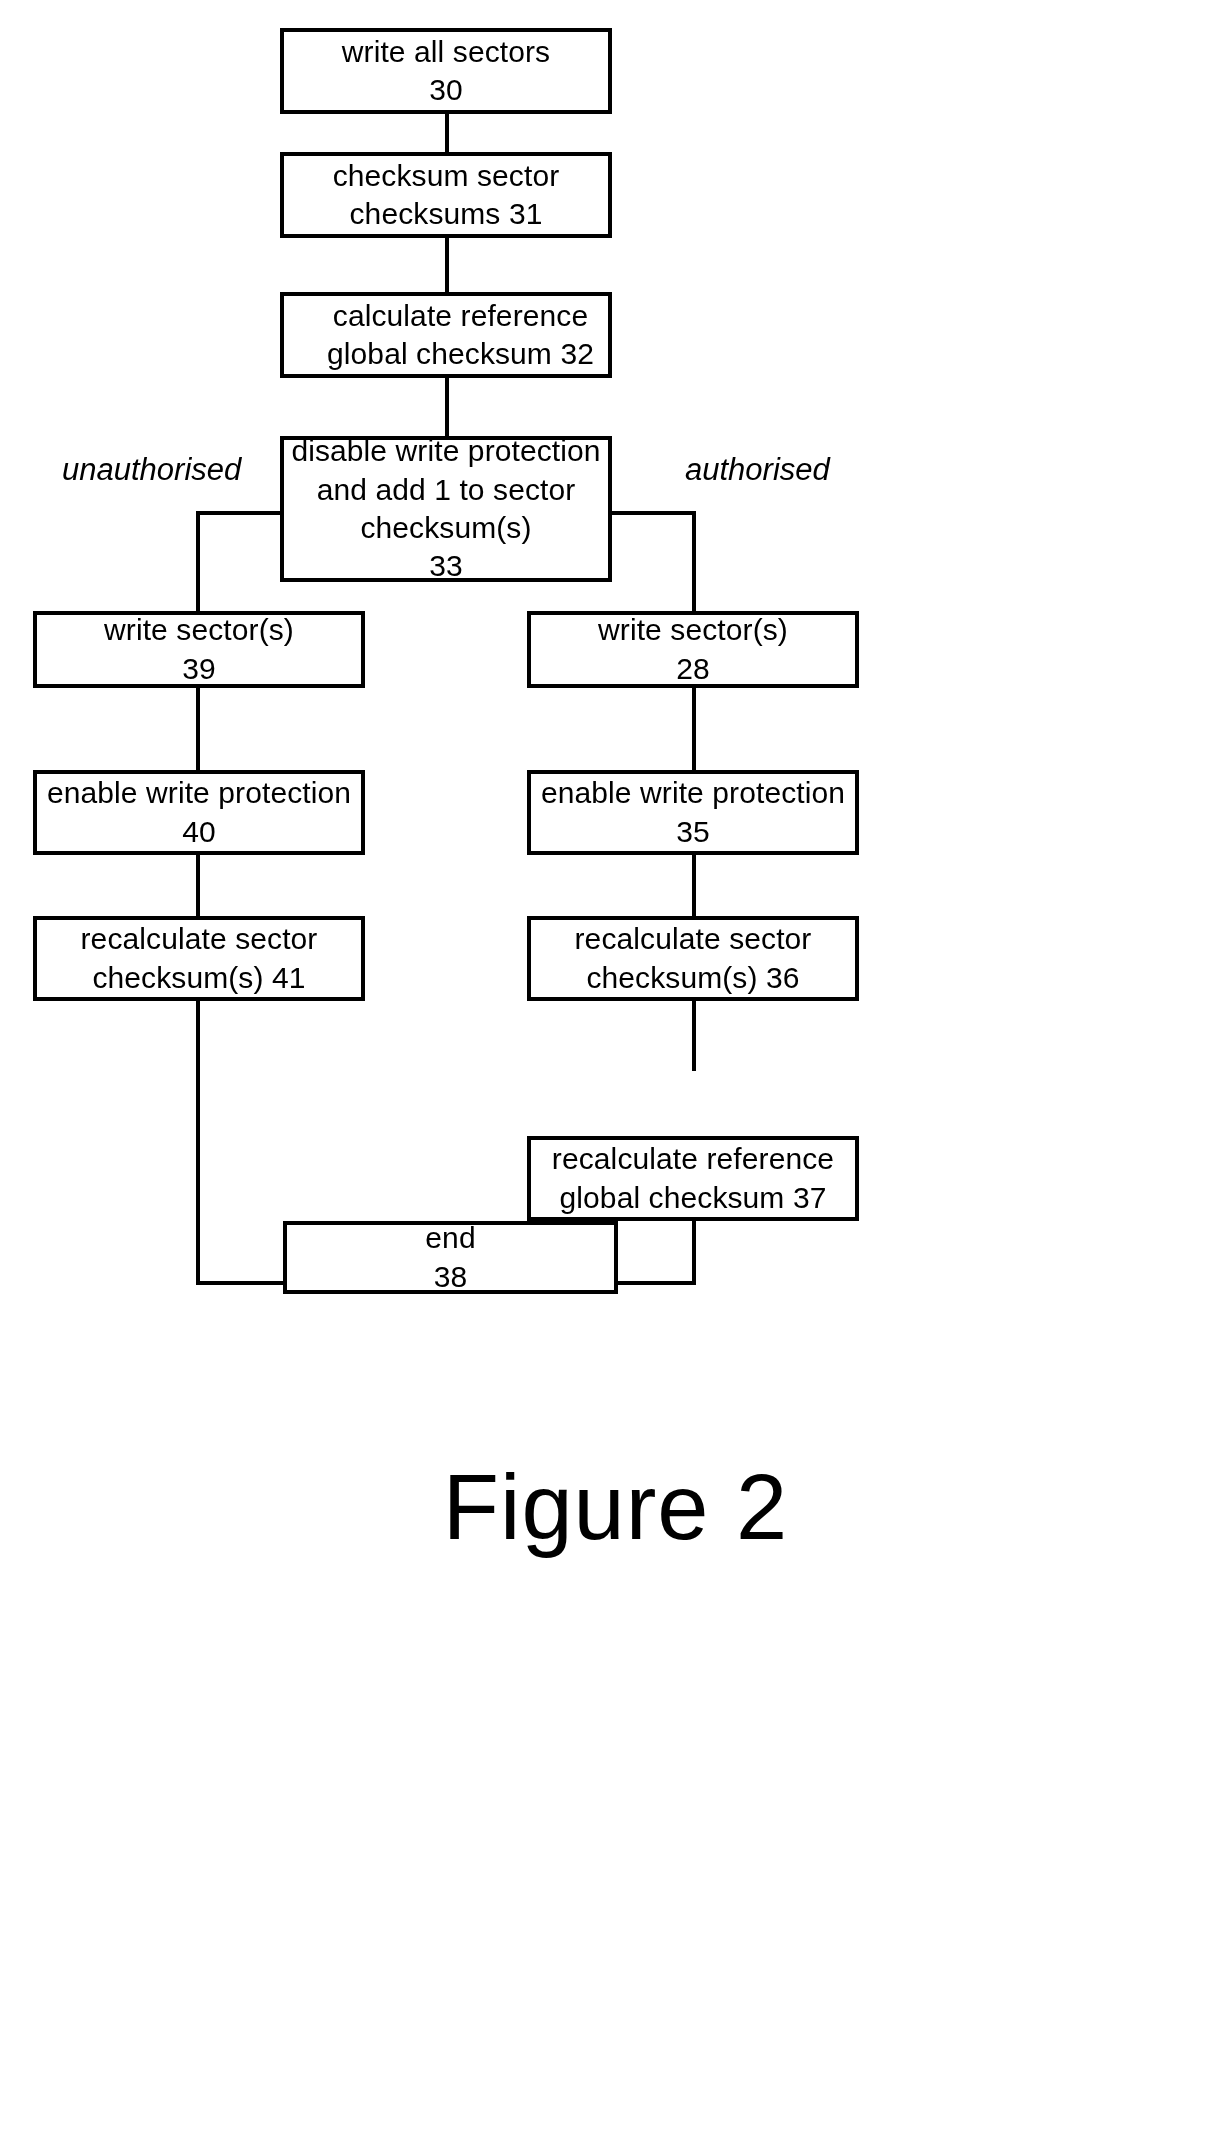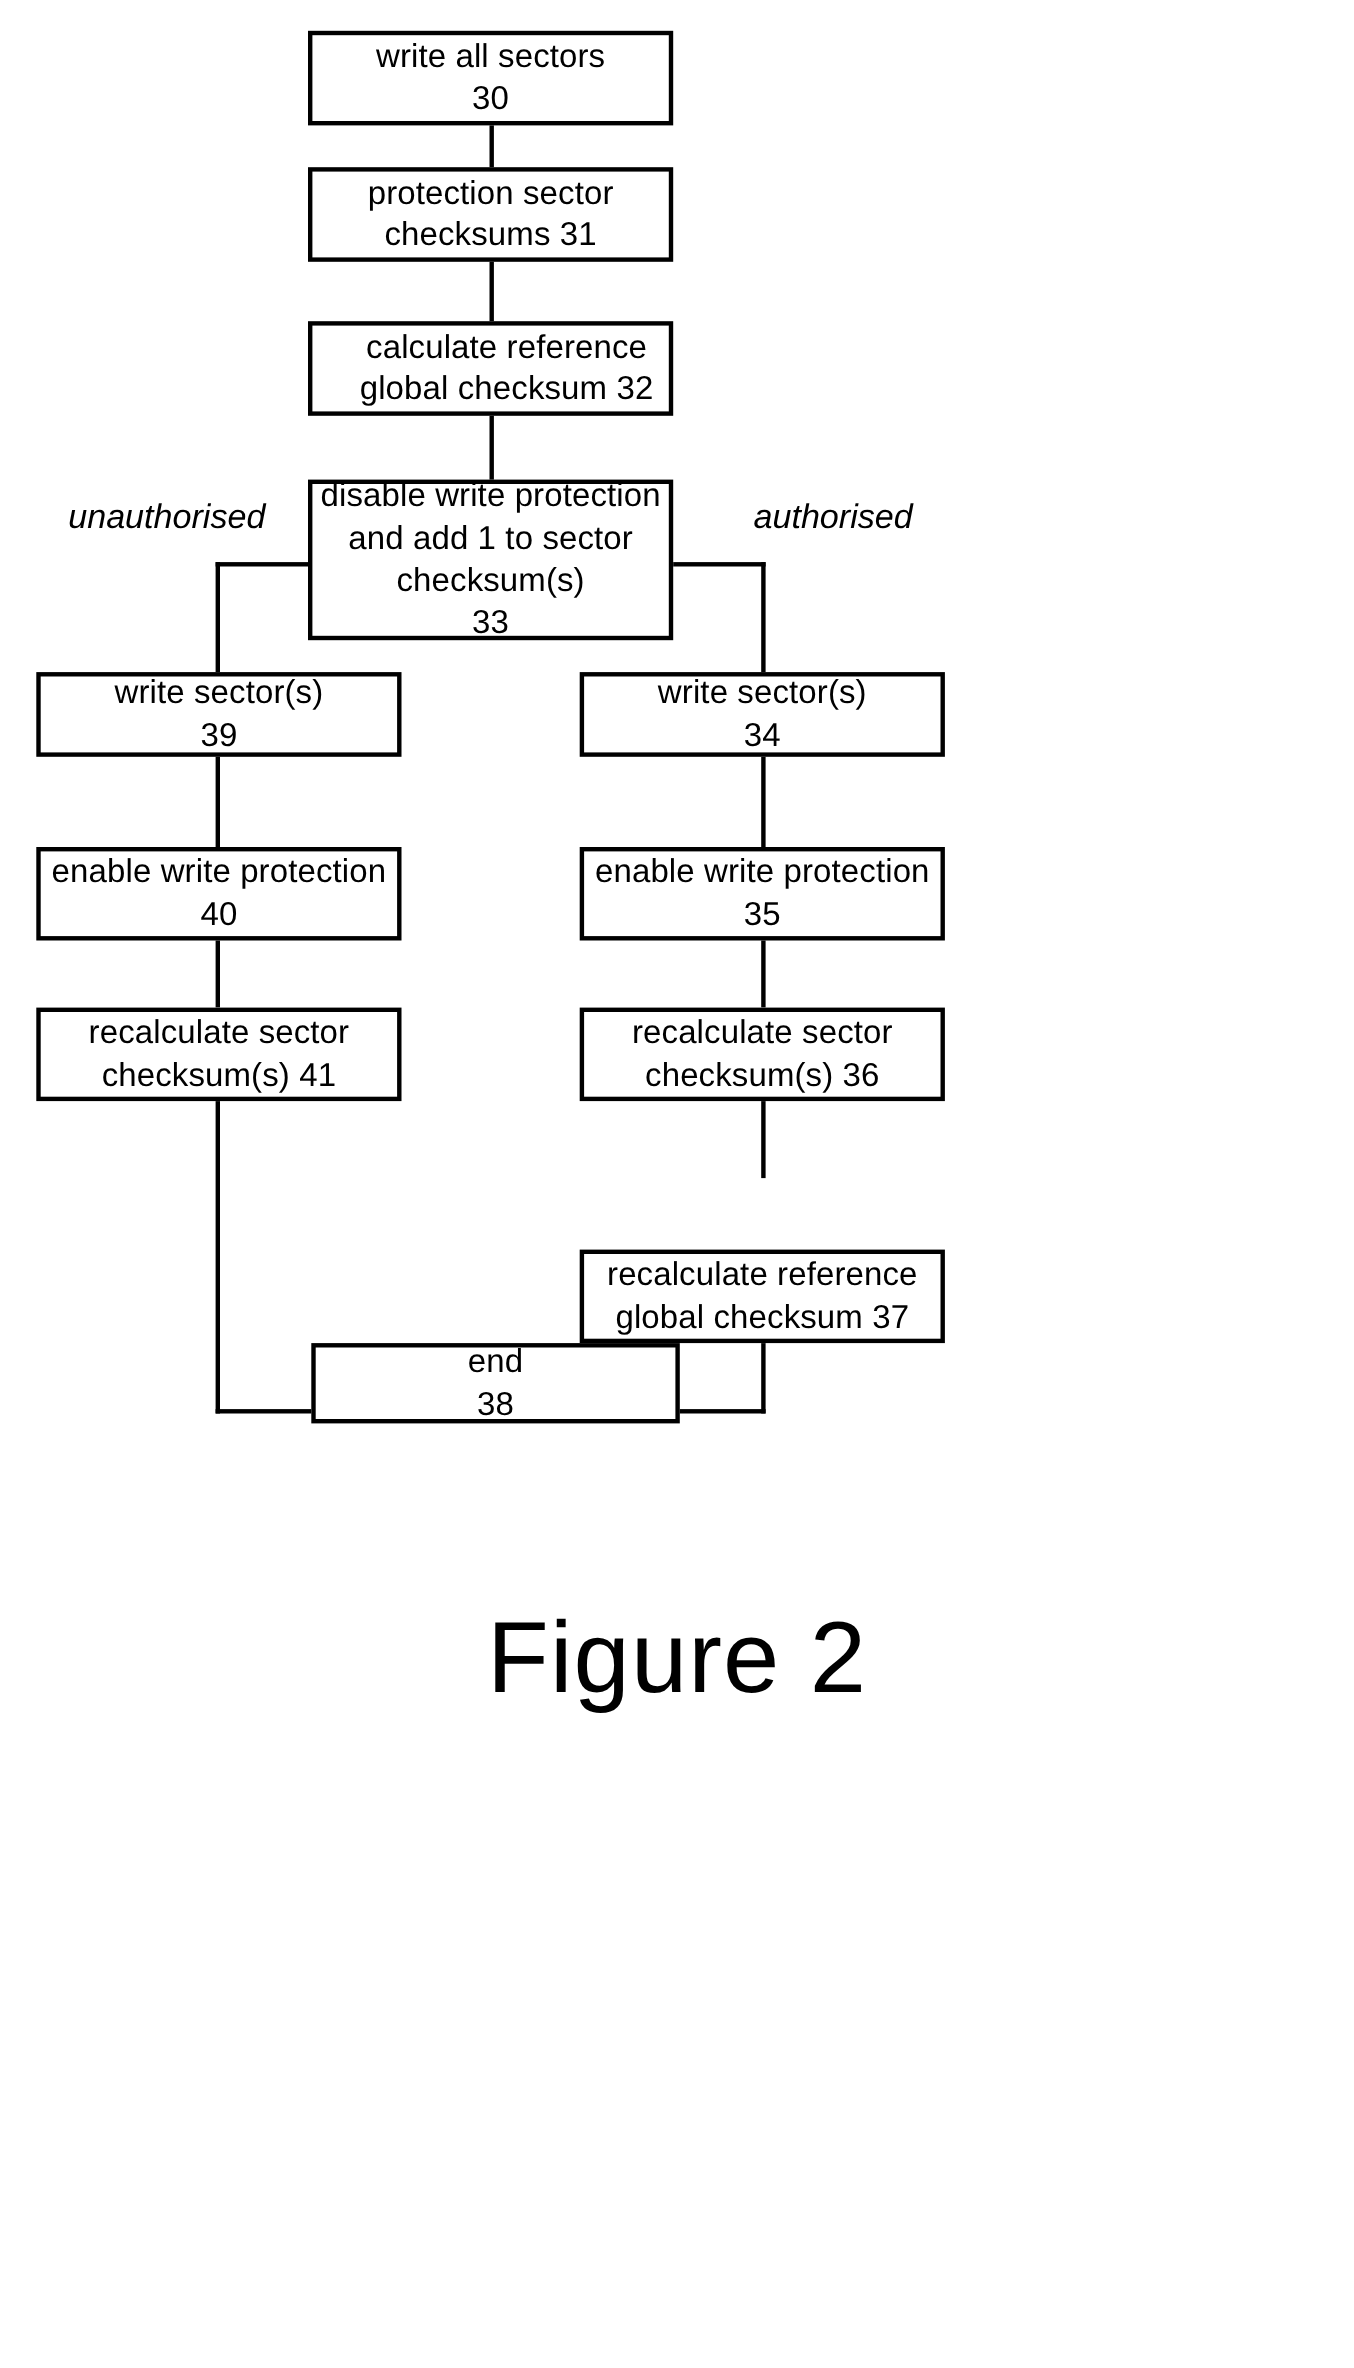--- a/index.html
+++ b/index.html
@@ -99,21 +99,21 @@
   <div class="conn v" style="left:692px; top:999px; height:72px;"></div>
   <div class="conn v" style="left:692px; top:1157px; height:128px;"></div>
   <div class="conn h" style="left:610px; top:1281px; width:86px;"></div>
 
   <div class="node" style="left:280px; top:28px; width:332px; height:86px;">
     <span class="ln">write all sectors</span>
     <span class="ln">30</span>
   </div>
 
   <div class="node" style="left:280px; top:152px; width:332px; height:86px;">
-    <span class="ln">protection sector</span>
+    <span class="ln">checksum sector</span>
     <span class="ln">checksums 31</span>
   </div>
 
   <div class="node" style="left:280px; top:292px; width:332px; height:86px;padding-left:29px;">
     <span class="ln">calculate reference</span>
     <span class="ln">global checksum 32</span>
   </div>
 
   <div class="node" style="left:280px; top:436px; width:332px; height:146px;">
     <span class="ln">disable write protection</span>
@@ -122,21 +122,21 @@
     <span class="ln">33</span>
   </div>
 
   <div class="node" style="left:33px; top:611px; width:332px; height:77px;">
     <span class="ln">write sector(s)</span>
     <span class="ln">39</span>
   </div>
 
   <div class="node" style="left:527px; top:611px; width:332px; height:77px;">
     <span class="ln">write sector(s)</span>
-    <span class="ln">34</span>
+    <span class="ln">28</span>
   </div>
 
   <div class="node" style="left:33px; top:770px; width:332px; height:85px;">
     <span class="ln">enable write protection</span>
     <span class="ln">40</span>
   </div>
 
   <div class="node" style="left:527px; top:770px; width:332px; height:85px;">
     <span class="ln">enable write protection</span>
     <span class="ln">35</span>

